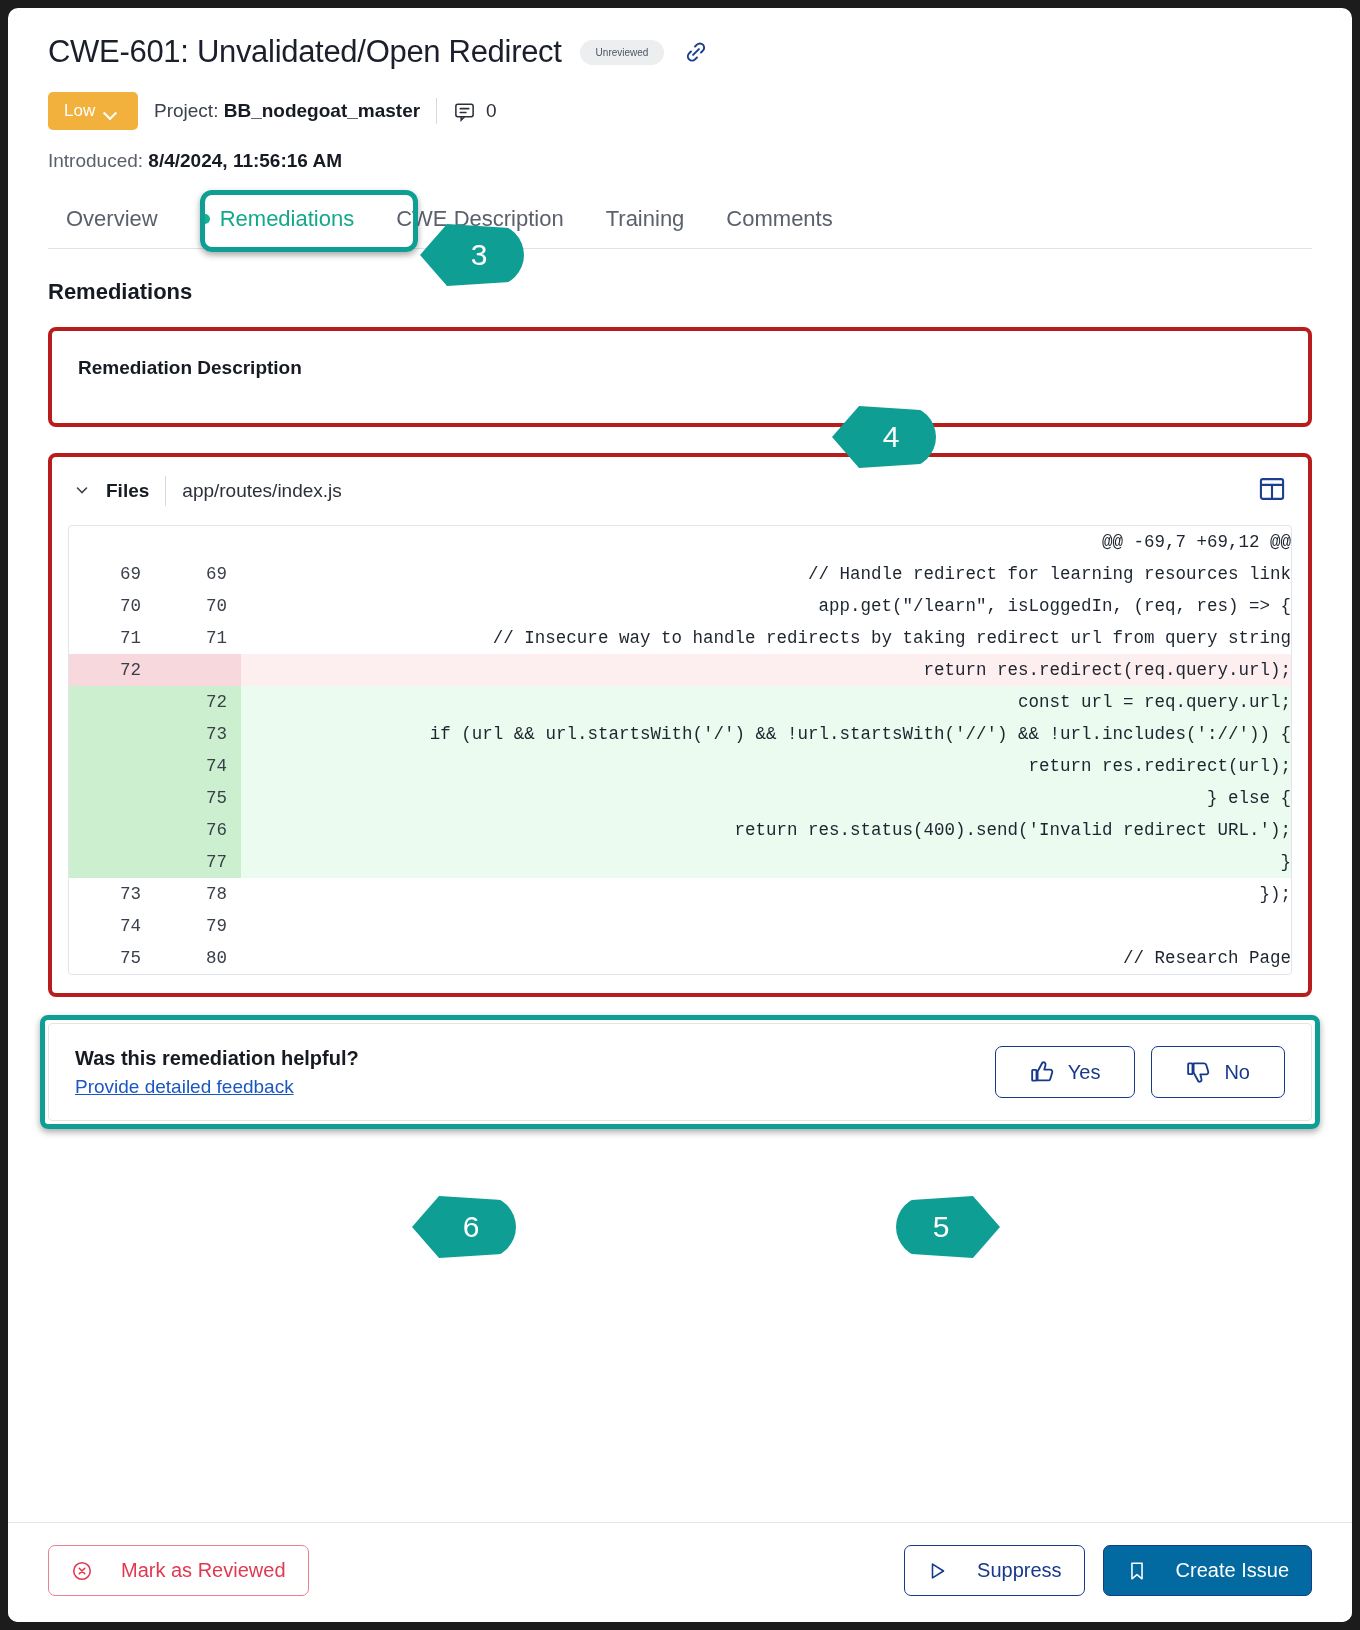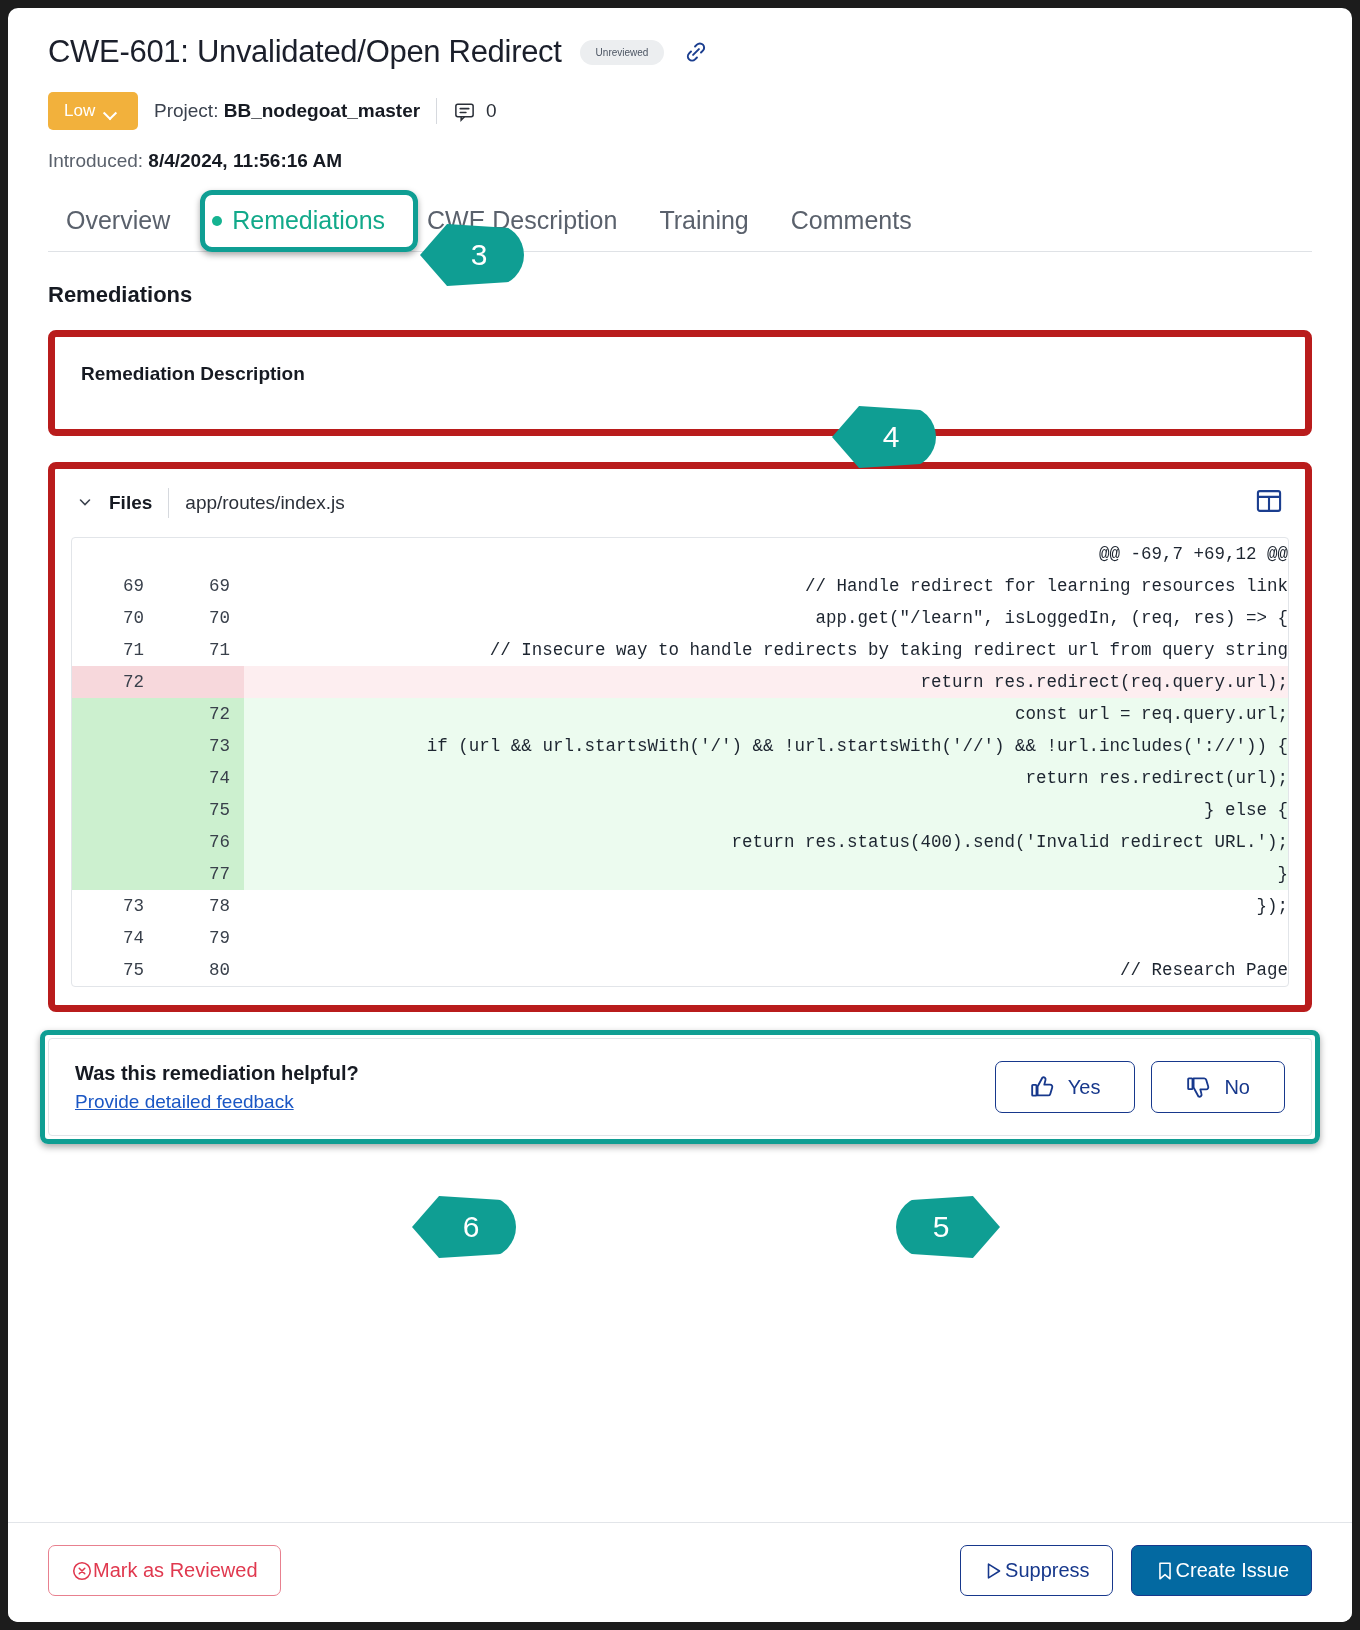--- a/index.html
+++ b/index.html
@@ -52,21 +52,21 @@
   .comment-count { display: flex; align-items: center; gap: 10px; font-size: 19px; color: #2b3039; }
   .introduced { margin-top: 20px; font-size: 19px; color: #5a616c; }
   .introduced b { color: #161a22; font-weight: 600; }
 
   
   .tabs {
     display: flex; align-items: flex-end; gap: 6px;
     margin-top: 24px; position: relative;
   }
   .tab {
-    font-size: 25px; color: #5a616c; padding: 10px 18px 16px 18px;
+    font-size: 22px; color: #5a616c; padding: 10px 18px 16px 18px;
     cursor: pointer; white-space: nowrap;
     display: flex; align-items: center; gap: 10px;
   }
   .tab.active { color: #12a98a; }
   .tab .dot { width: 10px; height: 10px; border-radius: 50%; background: #15b391; }
   .tabs-underline { height: 1px; background: #dfe2e6; }
 
   
   .hl-tab {
     position: absolute; left: 152px; top: -6px;
@@ -74,21 +74,21 @@
     border: 5px solid #0f9e93; border-radius: 12px;
     box-shadow: 0 3px 6px rgba(0,0,0,.35);
     pointer-events: none;
   }
 
   
   .body-scroll { flex: 1 1 auto; overflow: hidden; position: relative; padding: 0 40px; }
   .section-title { font-size: 22px; font-weight: 700; color: #161a22; margin: 30px 0 22px 0; }
 
   .card {
-    border: 7px solid #b91c1c; border-radius: 8px; background: #fff;
+    border: 4px solid #b91c1c; border-radius: 8px; background: #fff;
   }
   .rd-card { padding: 26px 26px 28px 26px; }
   .rd-title { font-size: 19px; font-weight: 700; color: #161a22; margin-bottom: 16px; }
   .rd-text { font-size: 19px; color: #2b3039; }
 
   .files-card { margin-top: 26px; }
   .files-head {
     display: flex; align-items: center; gap: 16px;
     padding: 18px 22px 14px 22px;
   }
@@ -142,21 +142,21 @@
 
   
   .footer {
     flex: 0 0 auto; border-top: 1px solid #e2e5e9;
     padding: 22px 40px 26px 40px;
     display: flex; align-items: center;
     background: #fff;
   }
   .btn {
     border-radius: 7px; font-size: 20px; cursor: pointer;
-    padding: 13px 22px; display: flex; align-items: center; gap: 0;
+    padding: 13px 22px; display: flex; align-items: center; gap: 28px;
     white-space: nowrap;
   }
   .btn-review { border: 1.6px solid #e8808f; background: #fff; color: #e0394f; }
   .btn-suppress { border: 1.6px solid #17388c; background: #fff; color: #17388c; }
   .btn-create { border: 1.6px solid #17388c; background: #0369a1; color: #fff; }
   .footer-spacer { flex: 1 1 auto; }
   .footer-right { display: flex; gap: 18px; }
 
   
   .marker {

